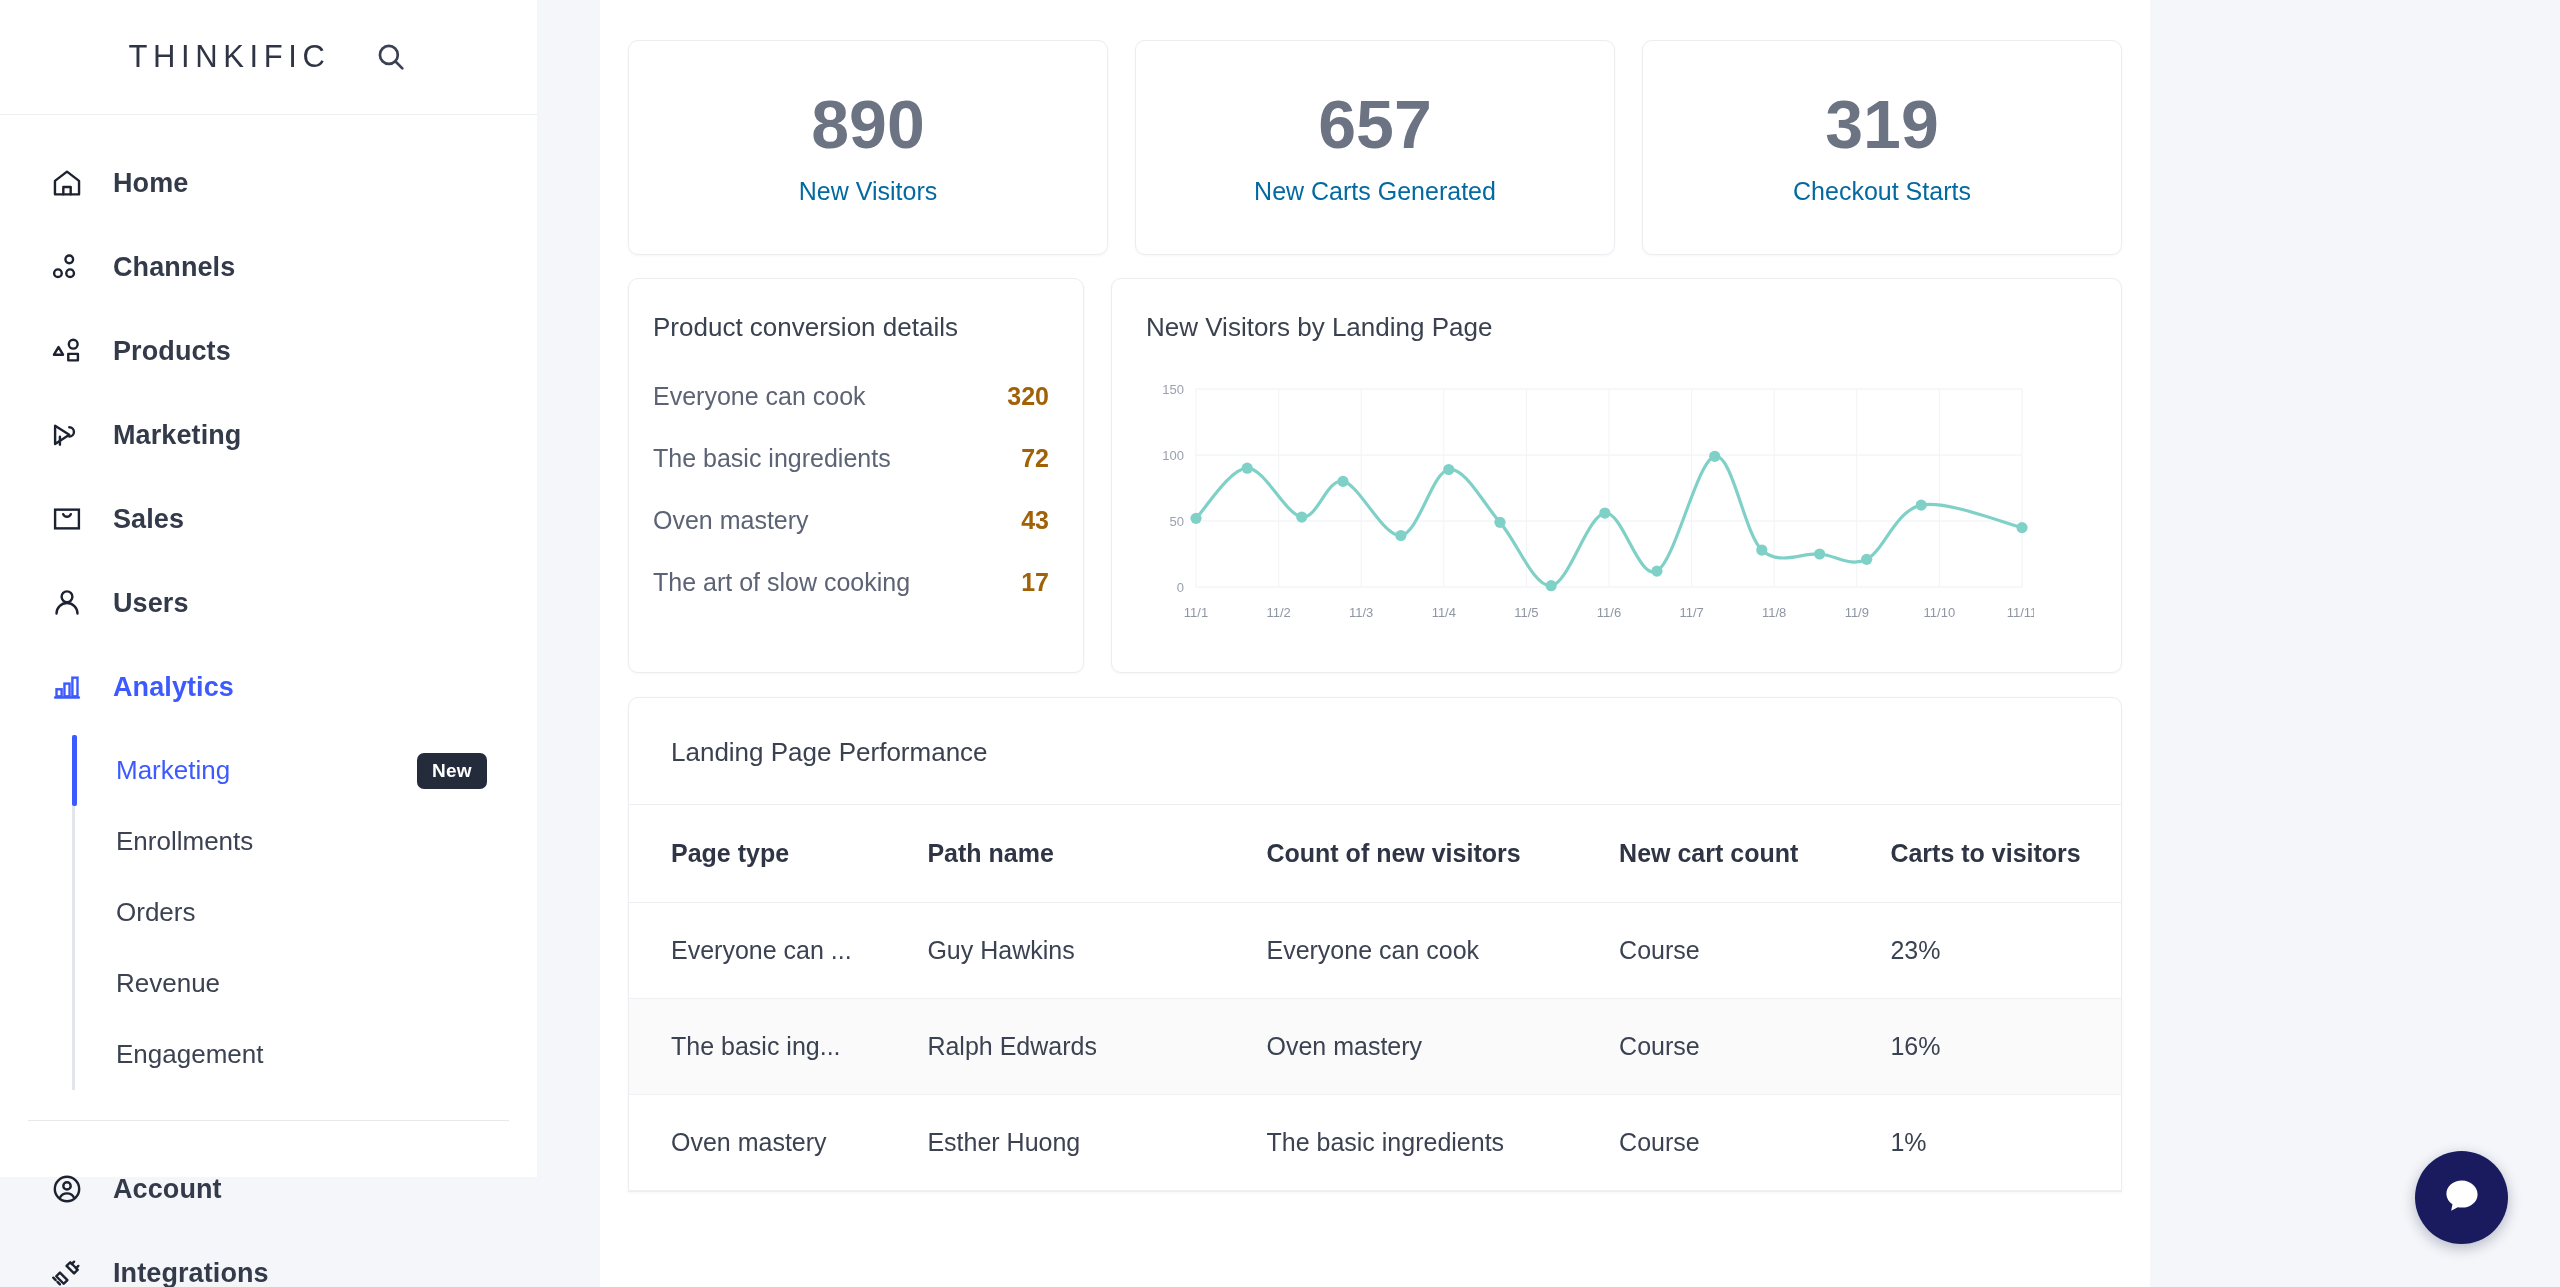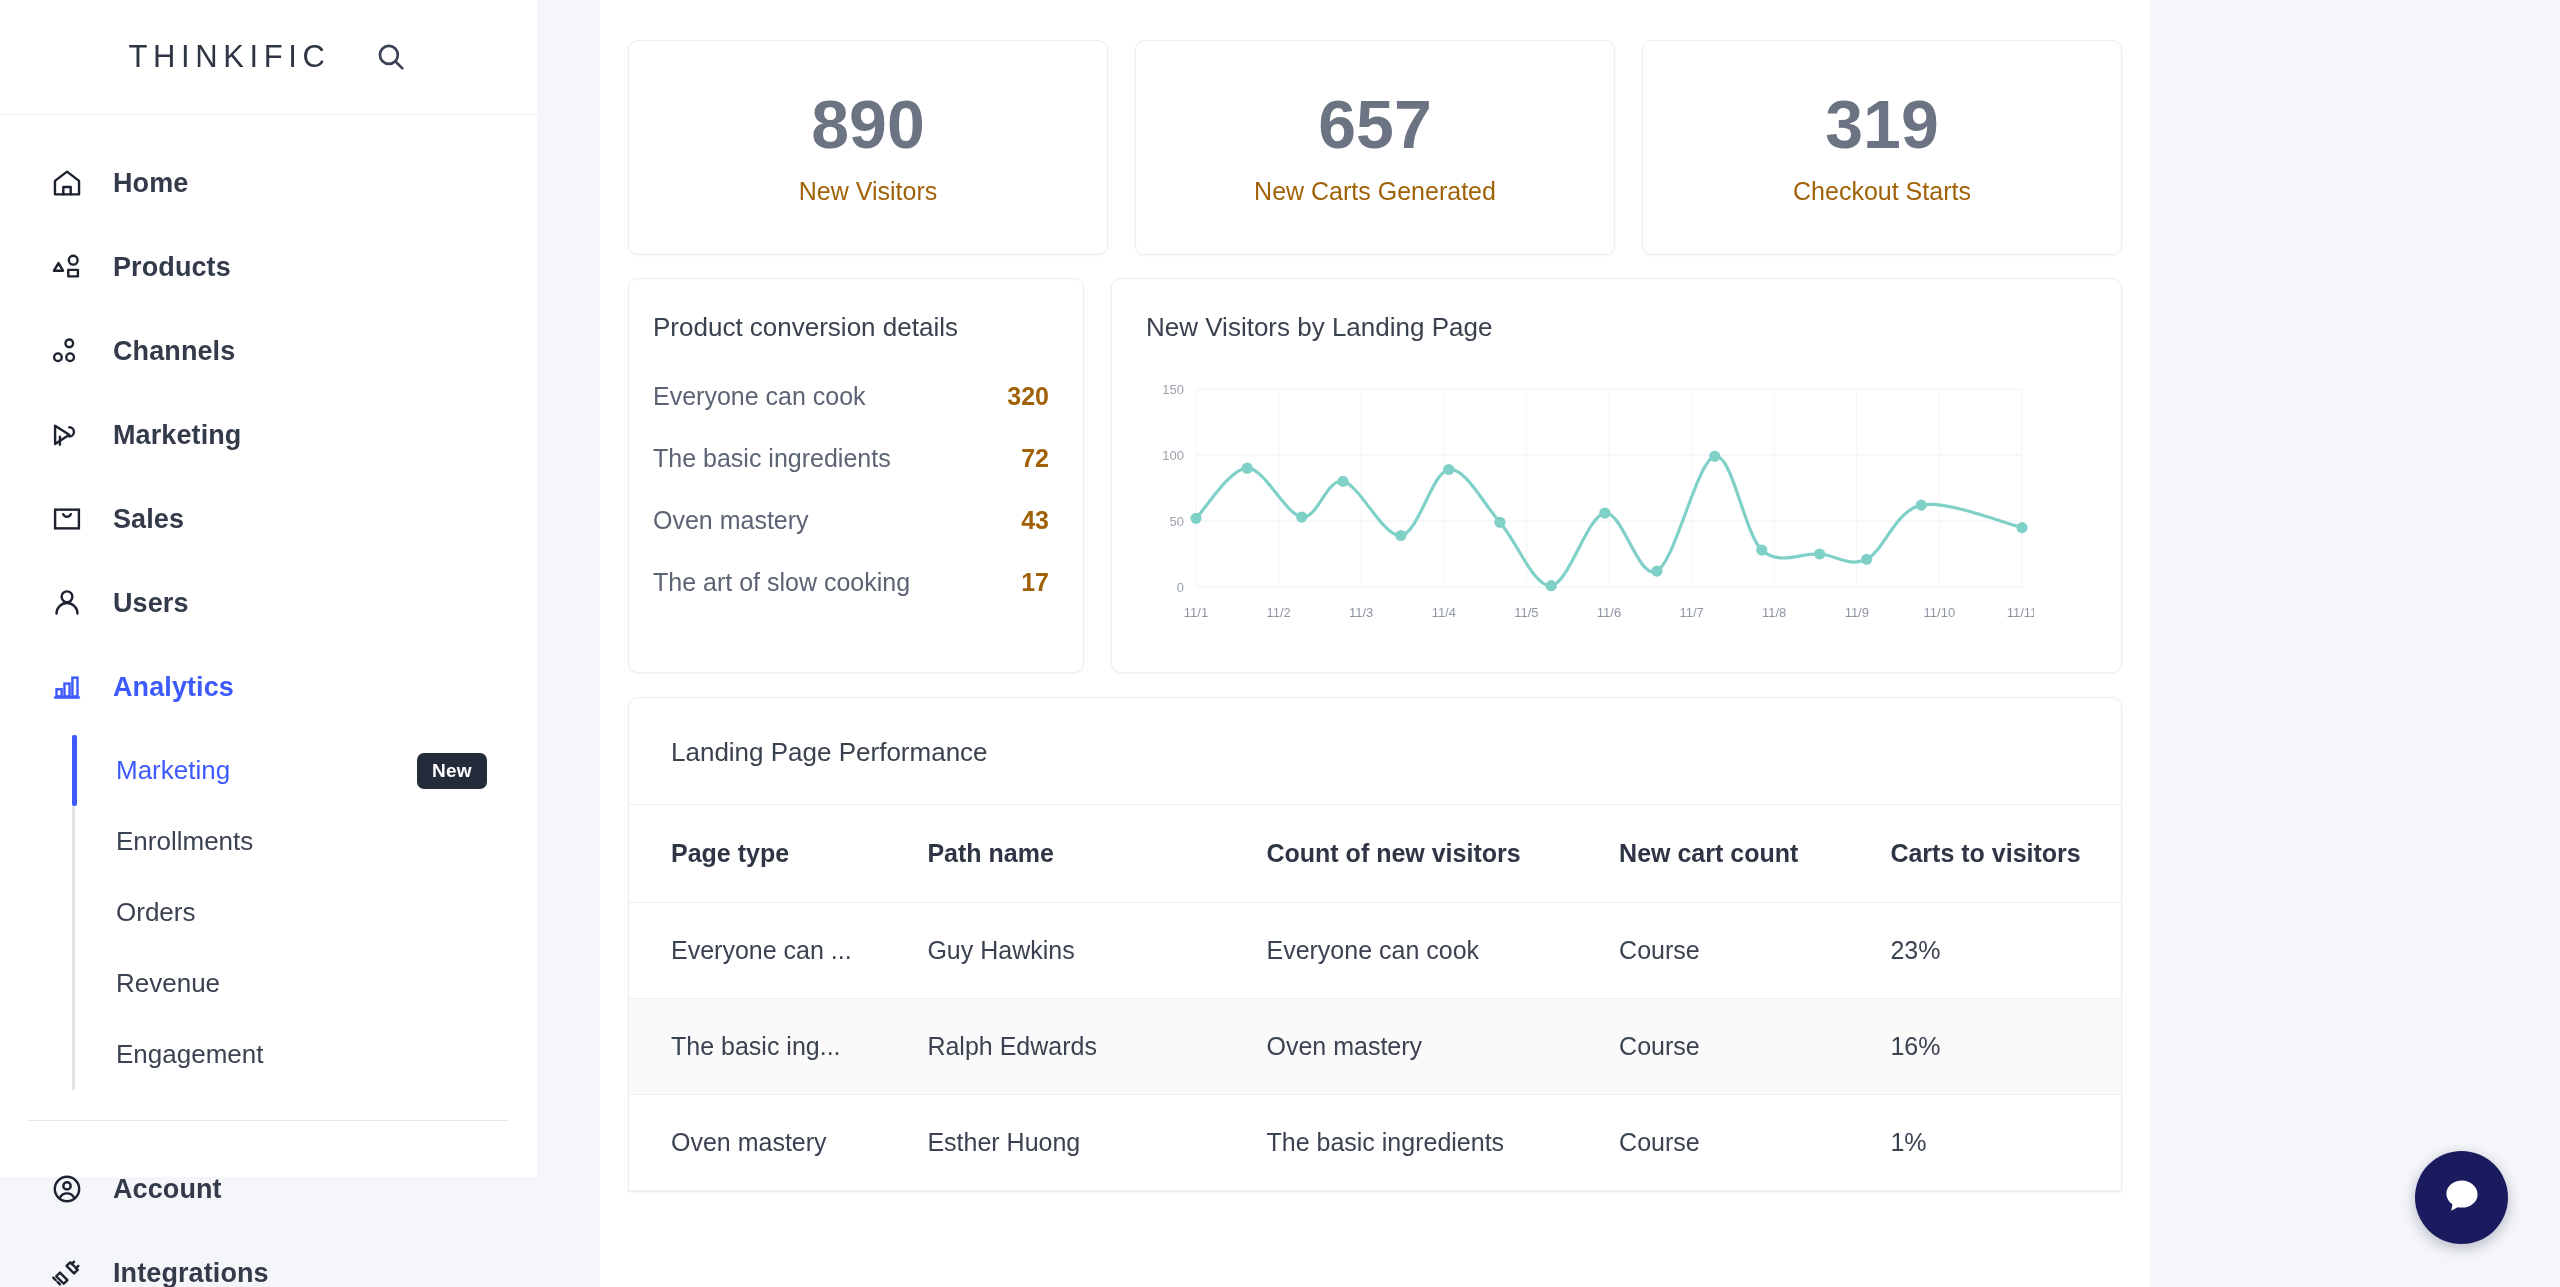--- a/index.html
+++ b/index.html
@@ -105,21 +105,21 @@
     height:215px;
     background:#fff;
     border:1px solid #ebedf0;
     border-radius:10px;
     box-shadow:0 1px 3px rgba(25,35,60,.045);
     display:flex; flex-direction:column;
     align-items:center; justify-content:center;
     gap:19px;
   }
   .stat-value { font-size:68px; font-weight:700; color:#6c7383; line-height:1; }
-  .stat-label { font-size:25px; font-weight:400; color:#a16207; }
+  .stat-label { font-size:25px; font-weight:400; color:#0369a1; }
 
   
   #mid-row {
     display:flex; gap:27px;
     padding:23px 28px 0 28px;
   }
   #conversion-card {
     width:456px; flex:0 0 456px;
     height:395px;
     background:#fff;
@@ -216,38 +216,38 @@
         <svg viewBox="0 0 24 24" width="34" height="34" fill="none" stroke="#1c2230" stroke-width="1.7" stroke-linejoin="round" stroke-linecap="round">
           <path d="M3.5 10.5 12 4l8.5 6.5V20H3.5z"></path>
             <path d="M9.4 20v-5.2h5.2V20"></path>
         </svg>
       </span>
       <span class="nav-lbl">Home</span>
     </div>
 
     <div class="nav-item">
       <span class="nav-ico">
+        <svg viewBox="0 0 24 24" width="34" height="34" fill="none" stroke="#1c2230" stroke-width="1.7">
+          <circle cx="13.6" cy="6.6" r="2.7"></circle>
+            <circle cx="5.6" cy="16.4" r="2.7"></circle>
+            <circle cx="14.2" cy="16.4" r="2.7"></circle>
+        </svg>
+      </span>
+      <span class="nav-lbl">Channels</span>
+    </div>
+
+    <div class="nav-item">
+      <span class="nav-ico">
         <svg viewBox="0 0 24 24" width="34" height="34" fill="none" stroke="#1c2230" stroke-width="1.7" stroke-linejoin="round">
           <path d="M2.8 14.6 6 9.2l3.2 5.4z"></path>
             <circle cx="16.4" cy="7.2" r="3.1"></circle>
             <rect x="12.9" y="14" width="6.8" height="4.6"></rect>
         </svg>
       </span>
       <span class="nav-lbl">Products</span>
-    </div>
-
-    <div class="nav-item">
-      <span class="nav-ico">
-        <svg viewBox="0 0 24 24" width="34" height="34" fill="none" stroke="#1c2230" stroke-width="1.7">
-          <circle cx="13.6" cy="6.6" r="2.7"></circle>
-            <circle cx="5.6" cy="16.4" r="2.7"></circle>
-            <circle cx="14.2" cy="16.4" r="2.7"></circle>
-        </svg>
-      </span>
-      <span class="nav-lbl">Channels</span>
     </div>
 
     <div class="nav-item">
       <span class="nav-ico">
         <svg viewBox="0 0 24 24" width="34" height="34" fill="none" stroke="#1c2230" stroke-width="1.7" stroke-linejoin="round" stroke-linecap="round">
           <path d="M3.6 5.4v13l10-6.5z"></path>
             <path d="M13.6 6.5a3.3 3.3 0 0 1 0 6.6"></path>
             <path d="M7 13.2v5.6"></path>
         </svg>
       </span>

